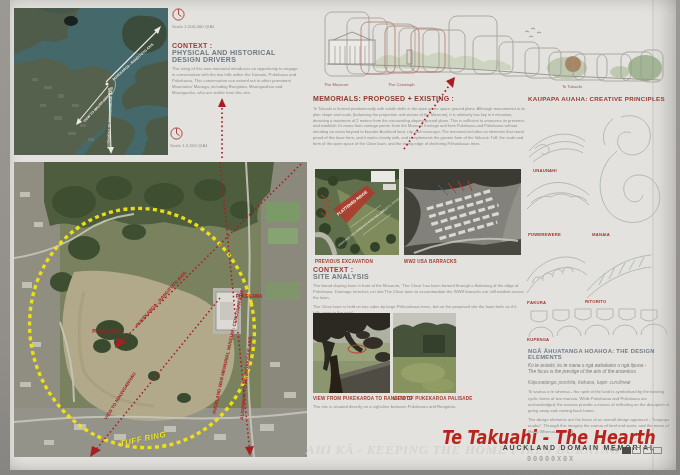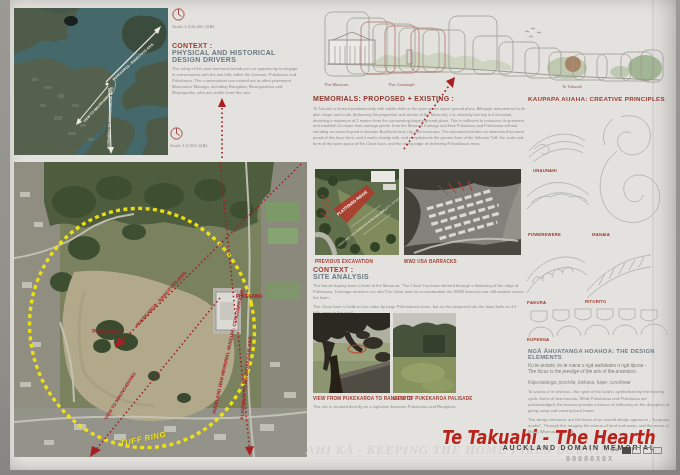--- a/index.html
+++ b/index.html
@@ -381,13 +381,13 @@
   <div class="big-title">Te Takuahi - The Hearth</div>
 </div>
 <span class="abs sub-title" style="right:24px;top:444px;">AUCKLAND DOMAIN MEMORIAL</span>
 <div class="abs pageblk" style="right:18px;top:447px;">
   <span class="lbl">PAGE</span>
   <span class="pgbox fill"></span>
   <span class="pgbox"></span>
   <span class="pgbox"></span>
   <span class="pgbox"></span>
 </div>
-<span class="abs code-txt" style="left:527px;top:455px;margin-left:39px;">00000X0X</span>
+<span class="abs code-txt" style="left:527px;top:455px;">00000X0X</span>
 
 </body></html>

